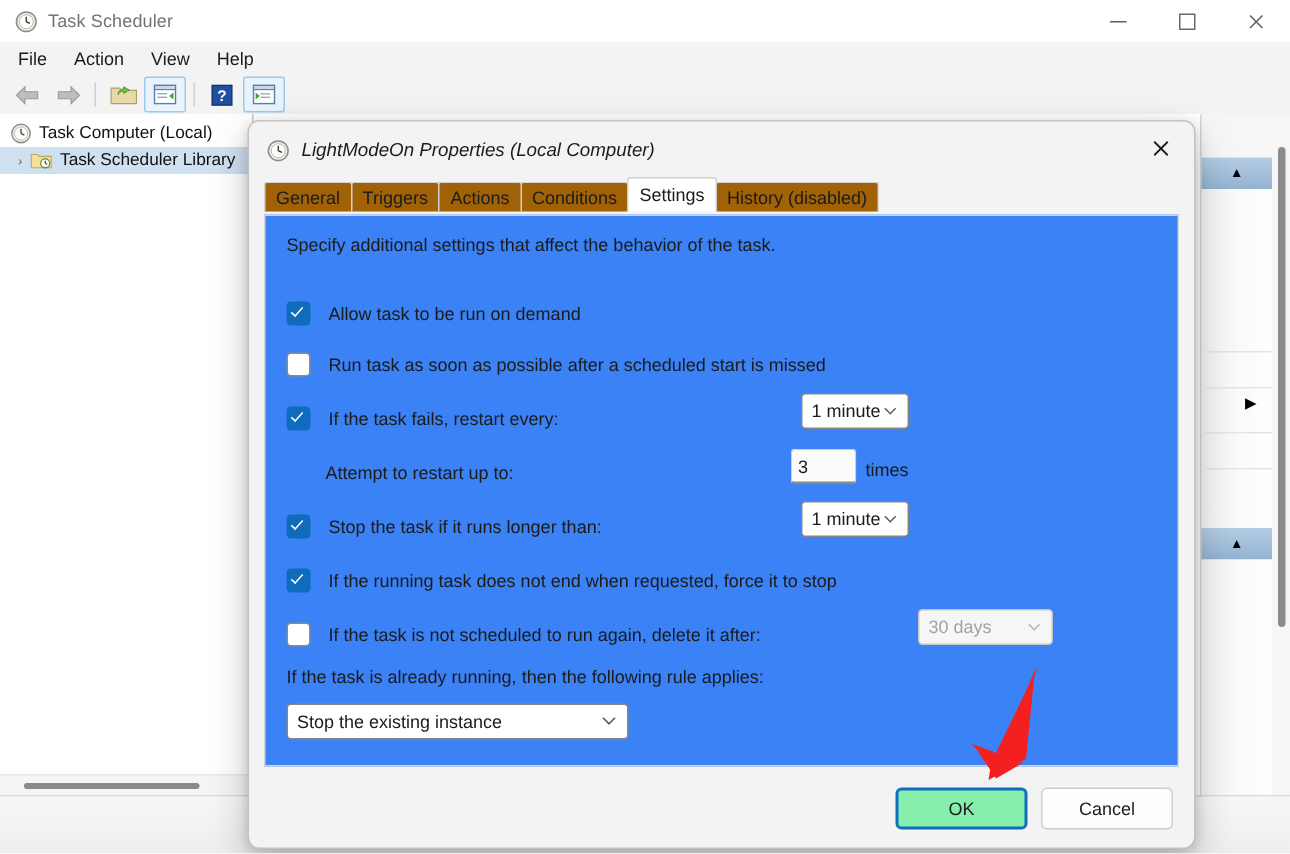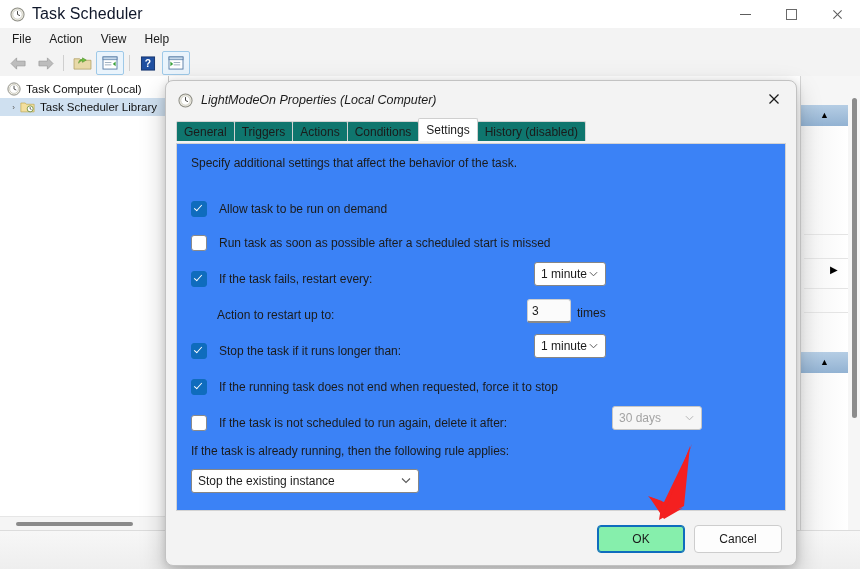--- a/index.html
+++ b/index.html
@@ -21,21 +21,21 @@
     position: absolute; left: 0; top: 0; width: 860px; height: 28px;
     background: #ffffff;
     display: flex; align-items: center;
   }
   .tb-icon {
     margin-left: 9px; margin-right: 7px;
     width: 16px; height: 16px;
     display: flex; align-items: center; justify-content: center;
   }
   .tb-title {
-    font-size: 16px; color: #0f172a; letter-spacing: .1px;
+    font-size: 12px; color: #737373; letter-spacing: .1px;
   }
   .wincontrols {
     position: absolute; right: 0; top: 0; height: 28px;
     display: flex;
   }
   .wc {
     width: 46px; height: 28px;
     display: flex; align-items: center; justify-content: center;
     color: #5d5d5d;
   }
@@ -163,21 +163,21 @@
   
   .tabstrip {
     position: relative; height: 22px;
     margin: 0 10px;
     display: flex; align-items: flex-end;
     font-size: 12px;
   }
   .tab {
     height: 19px; padding: 0 7px;
     display: flex; align-items: center;
-    background: #0f766e;
+    background: #a16207;
     border: 1px solid #d3d3d3;
     border-bottom: none;
     color: #1b1b1b;
     margin-right: -1px;
     border-top-left-radius: 2px; border-top-right-radius: 2px;
   }
   .tab.active {
     height: 22px;
     background: #ffffff;
     border-color: #cfcfcf;
@@ -475,21 +475,21 @@
       <div class="combo" style="left:357px; top:118px; width:72px;">
         <span class="ctext">1 minute</span>
         <span class="carat">
           <svg width="9" height="6" viewBox="0 0 10 6">
               <path d="M1 1 L5 5 L9 1" fill="none" stroke="#5a5a5a" stroke-width="1.1"></path>
             </svg>
         </span>
       </div>
 
       <div class="srow" style="top:160px;">
-        <span class="lbl-indent">Action to restart up to:</span>
+        <span class="lbl-indent">Attempt to restart up to:</span>
       </div>
       <div class="numbox" style="left:350px; top:155px;">
         <span>3</span>
       </div>
       <div class="plain-text" style="left:400px; top:162px;">times</div>
 
       <div class="srow" style="top:196px;">
         <span class="cb checked"></span>
         <span>Stop the task if it runs longer than:</span>
       </div>

